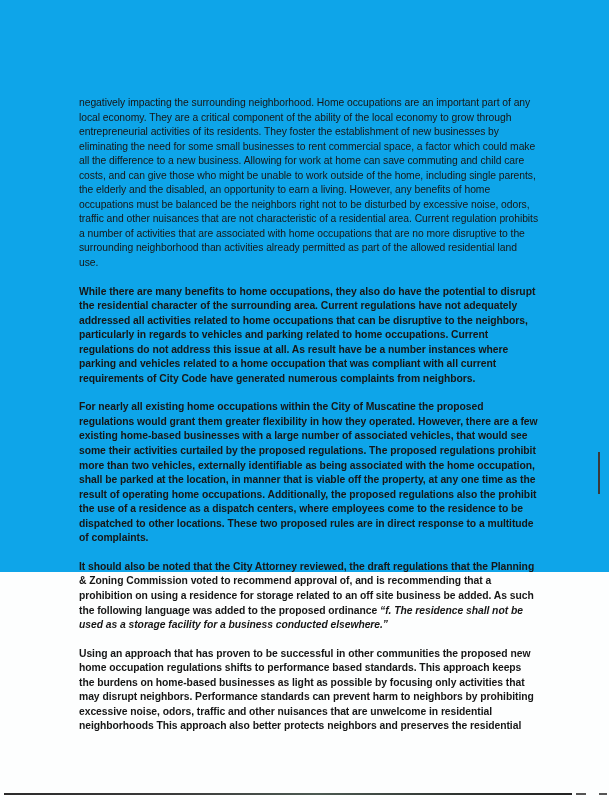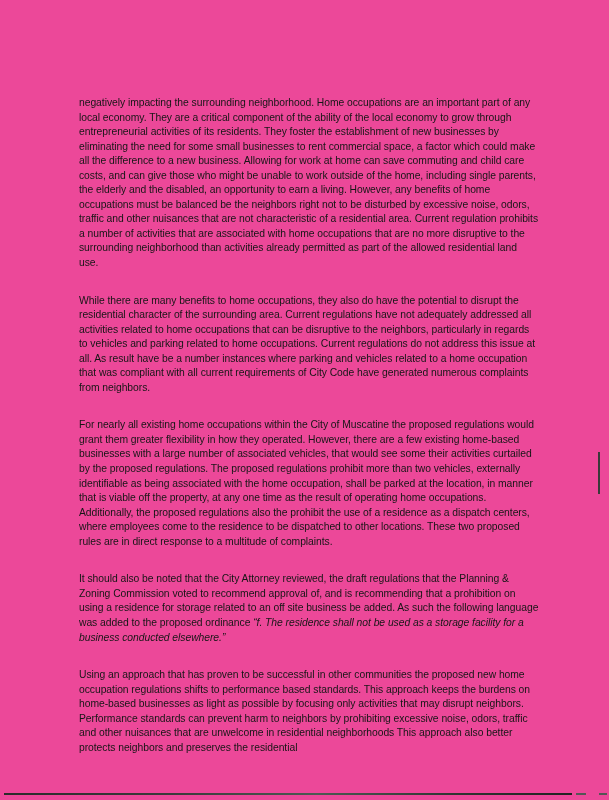--- a/index.html
+++ b/index.html
@@ -9,39 +9,40 @@
   }
   body {
     width: 609px;
     height: 800px;
     position: relative;
     overflow: hidden;
   }
   .page {
     position: absolute;
     left: 0; top: 0;
-    width: 609px; height: 800px;
-    background: #ec4899;
+    width: 609px; height: 572px;
+    background: #0ea5e9;
   }
   .body-text {
     position: absolute;
     left: 79px;
     top: 96px;
     width: 460px;
     font-family: "Liberation Sans", sans-serif;
     font-size: 10.35px;
     line-height: 14.55px;
     color: #161616;
     letter-spacing: -0.05px;
   }
   .para {
     margin: 0;
   }
   .para + .para {
-    margin-top: 23px;
+    margin-top: 14px;
+    font-weight: bold;
   }
   .quote {
     font-style: italic;
   }
   .side-mark {
     position: absolute;
     left: 598px;
     top: 452px;
     width: 1.5px;
     height: 42px;

